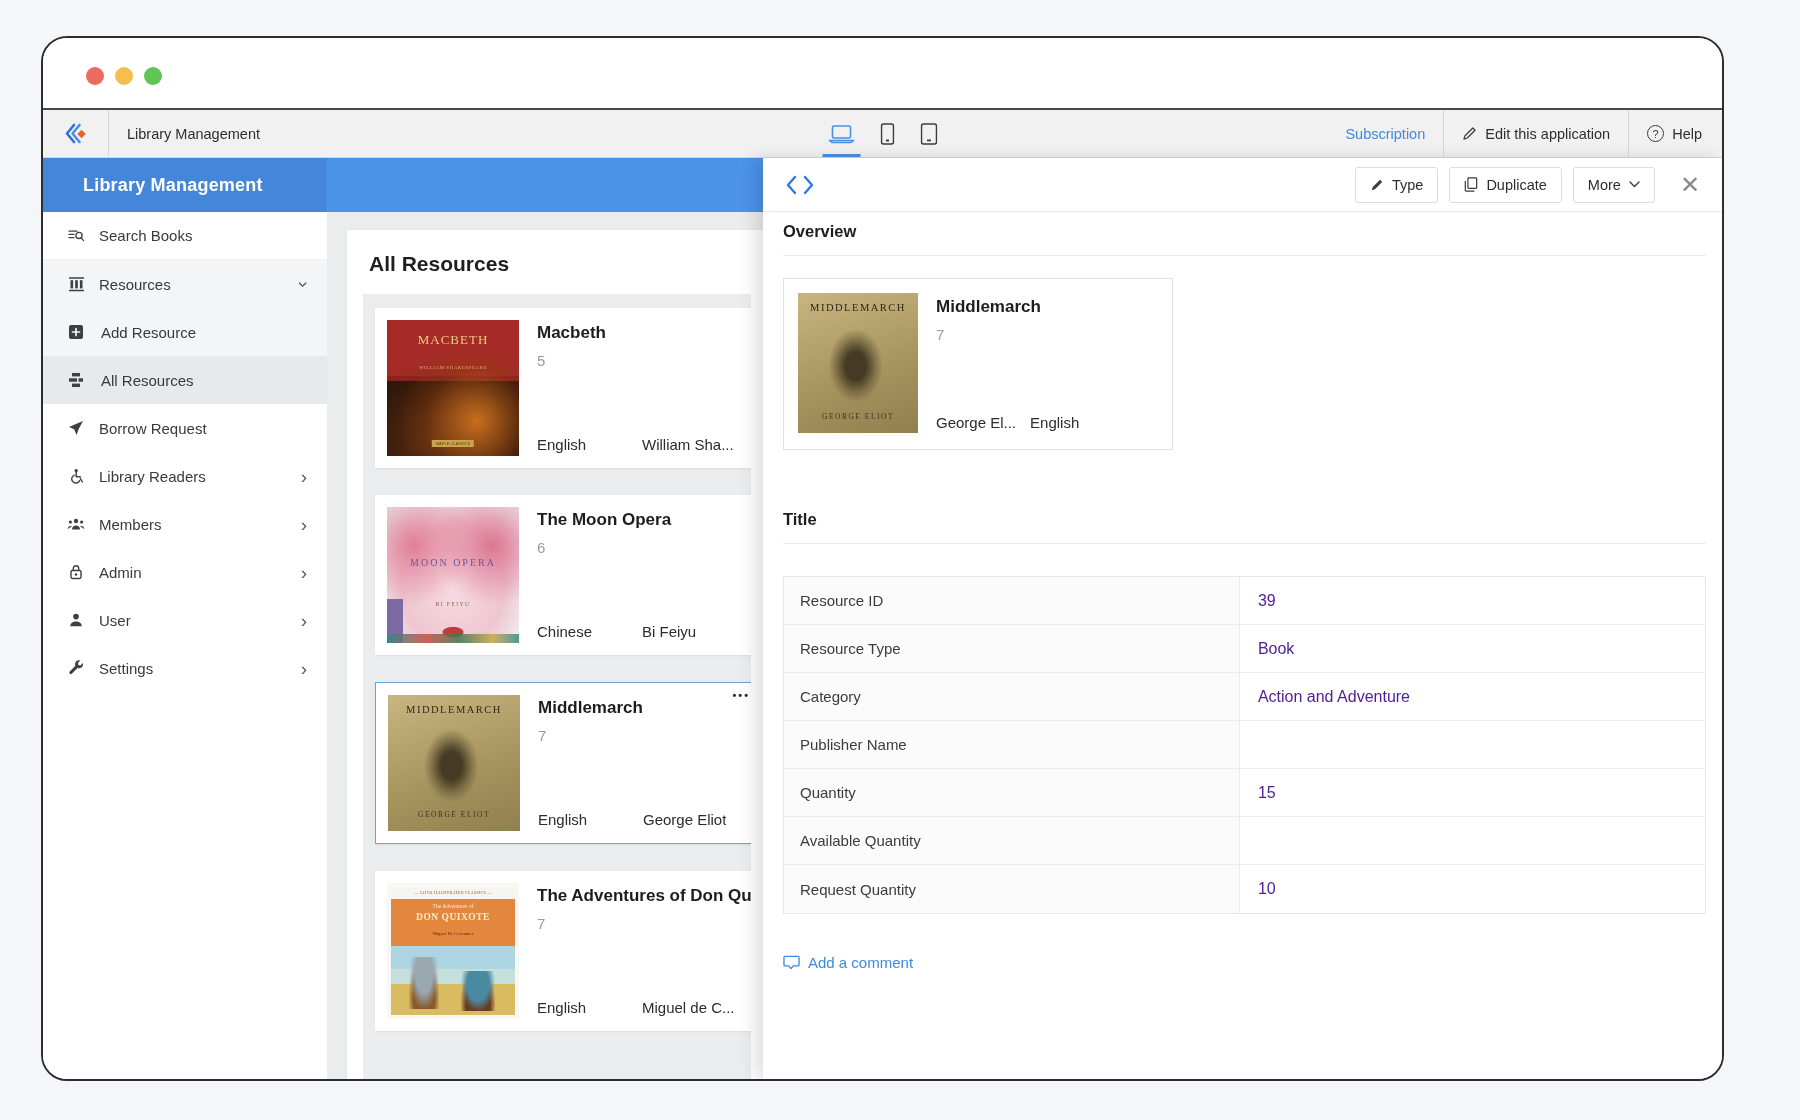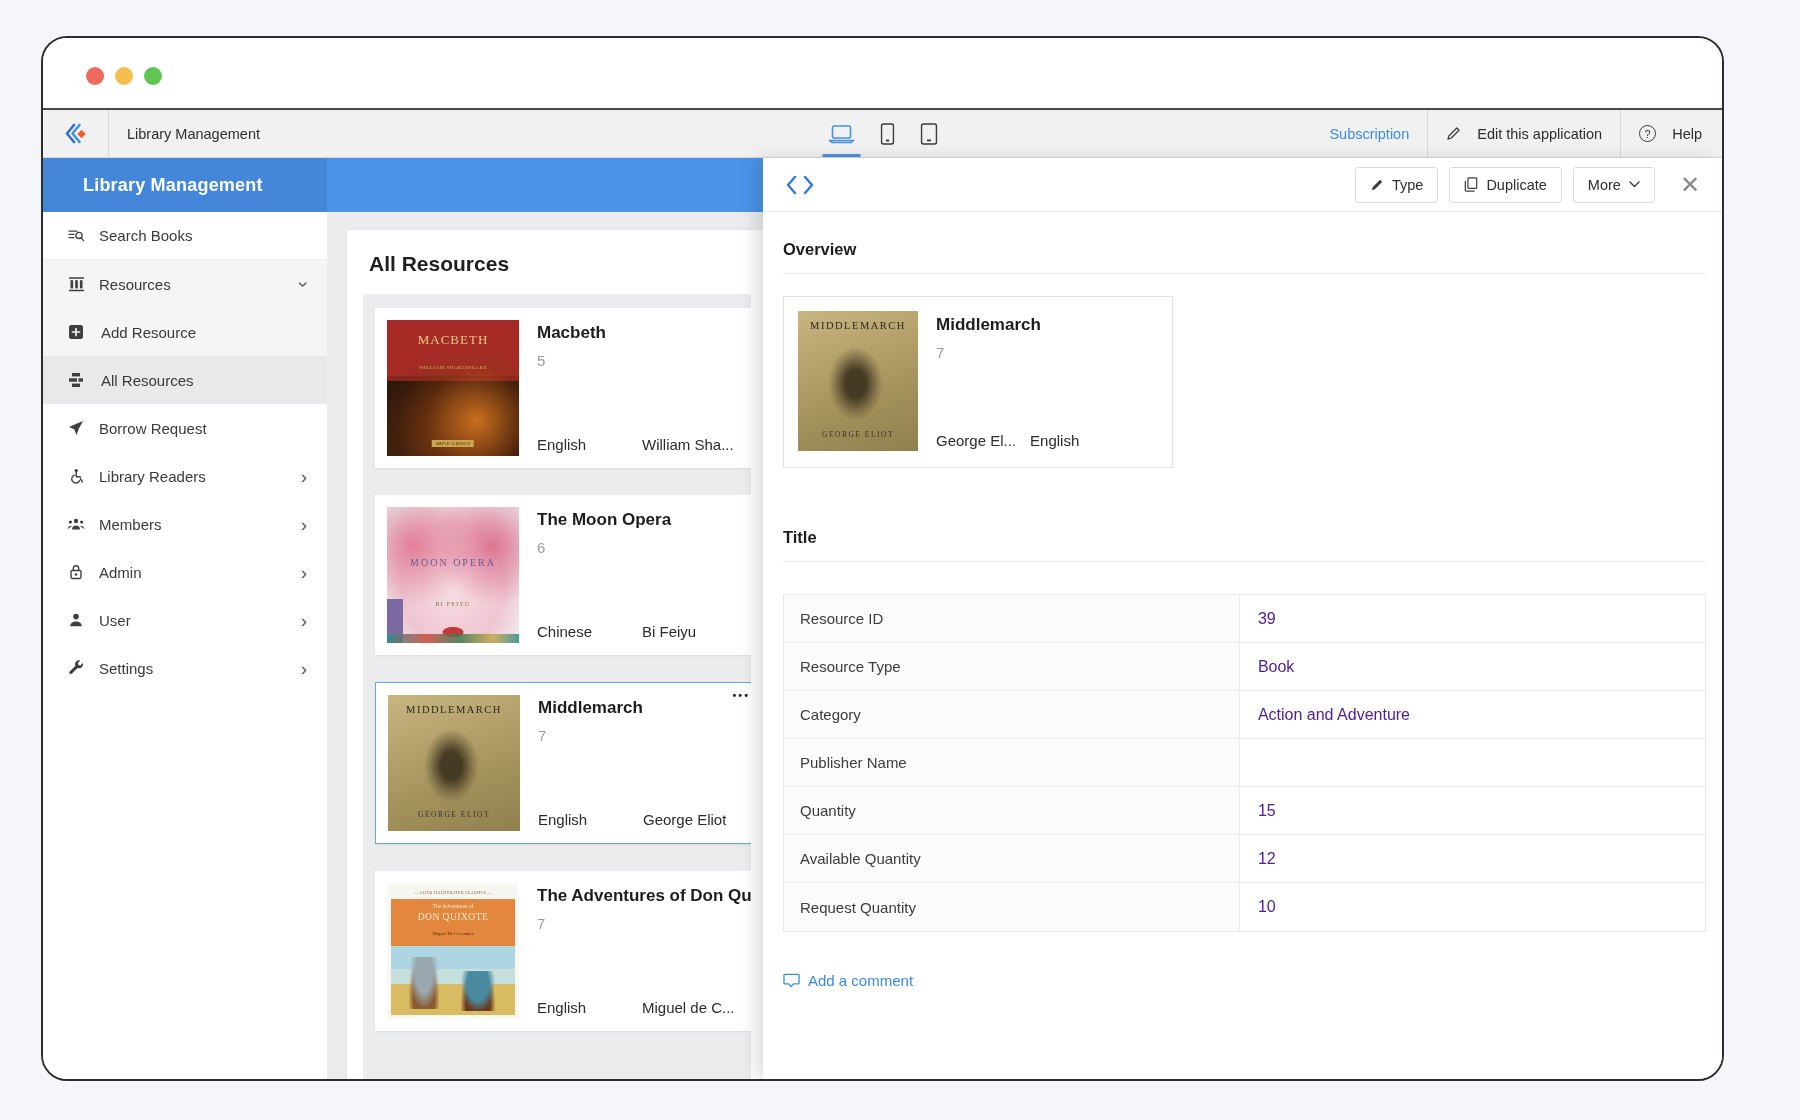--- a/index.html
+++ b/index.html
@@ -20,21 +20,21 @@
              padding:0 20px; position:relative; }
   .tb-left { display:flex; align-items:center; height:100%; }
   .tb-divider { width:1px; height:100%; background:#d8d8d8; margin:0 18px; }
   .app-name { font-size:14.5px; color:#2e2e2e; }
   .device-icons { position:absolute; left:50%; transform:translateX(-50%); top:0; height:100%;
                   display:flex; align-items:center; gap:26px; }
   .dev-ic { display:flex; align-items:center; justify-content:center; height:100%; position:relative; }
   .active-underline { position:absolute; bottom:0; left:-6px; width:38px; height:3px; background:#4a90e2; }
   .tb-right { margin-left:auto; display:flex; align-items:center; height:100%; }
   .subscription { font-size:14.5px; color:#3d8ae0; cursor:pointer; }
-  .tb-item { display:flex; align-items:center; gap:16px; font-size:14.5px; color:#2e2e2e; cursor:pointer; }
+  .tb-item { display:flex; align-items:center; gap:8px; font-size:14.5px; color:#2e2e2e; cursor:pointer; }
 
   
   .main { flex:1; display:flex; min-height:0; }
 
   
   .sidebar { width:284px; flex:0 0 auto; background:#fff; display:flex; flex-direction:column; }
   .side-header { height:54px; flex:0 0 auto; background:#4486d9; color:#fff; font-size:18px;
                  font-weight:700; display:flex; align-items:center; padding-left:40px; letter-spacing:.2px; }
   .side-item { height:48px; display:flex; align-items:center; padding-left:24px; font-size:15px;
                color:#3a3a3a; cursor:pointer; position:relative; }
@@ -96,42 +96,42 @@
   .cover-middlemarch { background:
       radial-gradient(ellipse 34px 46px at 48% 52%, rgba(58,48,28,.9) 30%, rgba(90,78,48,.45) 60%, transparent 80%),
       linear-gradient(160deg,#c9b581,#a8955f 55%,#90804f); }
   .mid-title { top:9px; color:#2e2a1a; font-size:10.5px; letter-spacing:1.5px; }
   .mid-sub { bottom:12px; color:#3e3522; font-size:7.5px; letter-spacing:1.5px; }
 
   .cover-quixote { border:4px solid #f8f7f4; background:
       linear-gradient(#f7f5f0 0 9%, #e2873d 9% 46%, #aed5e2 46% 64%, #c5dfdb 64% 76%, #d9bc62 76% 100%); }
   .qx-head { top:4px; color:#7a4a1a; font-size:3.8px; letter-spacing:.4px; }
   .qx-tag { top:16px; color:#f6ecca; font-size:5.5px; }
-  .qx-title { top:25px; color:#f7ecc9; font-size:9.5px; font-weight:400; letter-spacing:.5px; }
+  .qx-title { top:25px; color:#f7ecc9; font-size:9.5px; font-weight:700; letter-spacing:.5px; }
   .qx-sub { top:44px; color:#5a2d10; font-size:4.8px; }
   .qx-fig { position:absolute; bottom:6px; left:18px; width:30px; height:52px;
             background:radial-gradient(ellipse at 50% 30%, #9aa8b0 40%, transparent 70%),
                        radial-gradient(ellipse at 50% 80%, #8a5a30 50%, transparent 75%); }
   .qx-fig2 { position:absolute; bottom:4px; right:20px; width:34px; height:40px;
              background:radial-gradient(ellipse at 50% 30%, #4a8aa0 45%, transparent 72%),
                         radial-gradient(ellipse at 50% 85%, #6a3a20 50%, transparent 75%); }
 
   
   .detail { width:959px; flex:0 0 auto; background:#fff; box-shadow:-8px 0 16px rgba(0,0,0,.12);
             display:flex; flex-direction:column; position:relative; z-index:2; }
   .detail-header { height:54px; flex:0 0 auto; border-bottom:1px solid #e8e8e8; display:flex;
                    align-items:center; padding:0 22px; }
   .dh-right { margin-left:auto; display:flex; align-items:center; gap:11px; }
   .btn { height:36px; display:inline-flex; align-items:center; gap:8px; padding:0 14px;
          border:1px solid #dcdcdc; border-radius:3px; background:#fff; font-size:14.5px;
          color:#2e2e2e; cursor:pointer; font-family:"Liberation Sans", sans-serif; }
   .close-x { margin-left:14px; font-size:24px; color:#8a8a8a; cursor:pointer; line-height:1; }
 
   .detail-body { flex:1; min-height:0; overflow:hidden; padding:0 16px 0 20px; }
-  .sec-heading { margin-top:28px; font-size:16.5px; font-weight:700; color:#1d1d1d; }
+  .sec-heading { margin-top:10px; font-size:16.5px; font-weight:700; color:#1d1d1d; }
   .sec-divider { margin-top:14px; border-bottom:1px solid #e9e9e9; }
 
   .ov-card { margin-top:22px; width:390px; min-height:172px; border:1px solid #e2e2e2;
              padding:14px; display:flex; }
   .ov-cover { width:120px; height:140px; }
   .ov-info { flex:1; margin-left:18px; padding-top:4px; display:flex; flex-direction:column; }
   .ov-title { font-size:17px; font-weight:700; color:#1d1d1d; }
   .ov-count { font-size:15px; color:#9b9b9b; margin-top:9px; }
   .ov-footer { margin-top:auto; display:flex; gap:14px; padding-bottom:4px; }
   .ov-author, .ov-lang { font-size:15px; color:#2c2c2c; }
@@ -481,21 +481,20 @@
           </div>
           <div class="f-row">
             <div class="f-label">Publisher Name</div>
           </div>
           <div class="f-row">
             <div class="f-label">Quantity</div>
             <div class="f-value">15</div>
           </div>
           <div class="f-row">
             <div class="f-label">Available Quantity</div>
-            <div class="f-value">12</div>
           </div>
           <div class="f-row">
             <div class="f-label">Request Quantity</div>
             <div class="f-value">10</div>
           </div>
         </div>
 
         <div class="add-comment">
           <svg width="17" height="16" viewBox="0 0 18 17">
             <path d="M2 1.5h14a1 1 0 0 1 1 1v8a1 1 0 0 1-1 1h-5l-2.5 3-2.5-3H2a1 1 0 0 1-1-1v-8a1 1 0 0 1 1-1z" fill="none" stroke="#3d8ae0" stroke-width="1.4" stroke-linejoin="round"></path>

